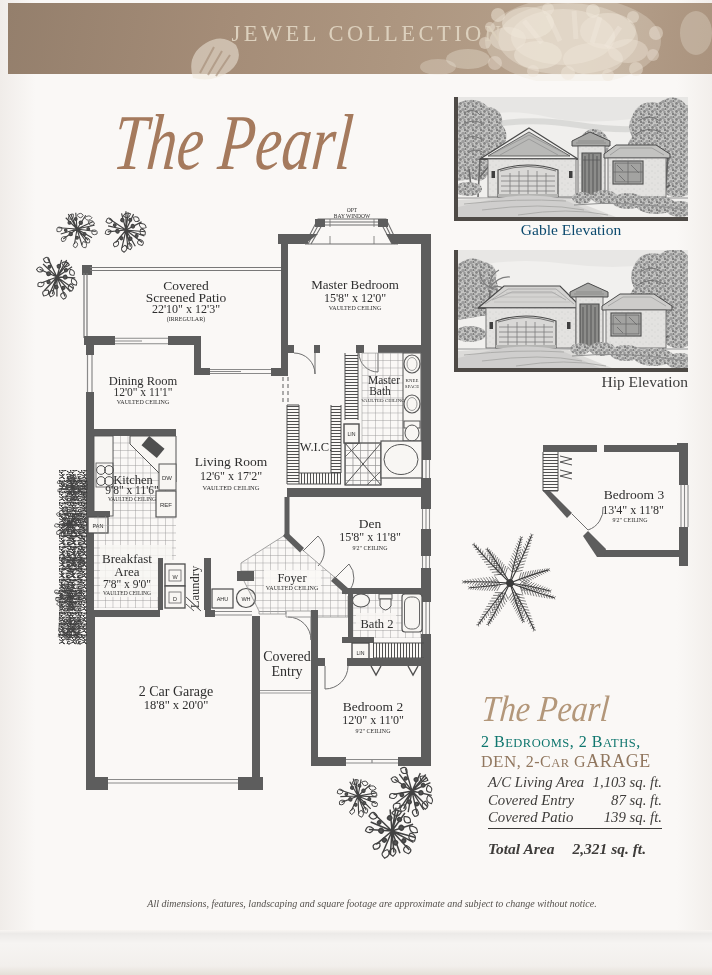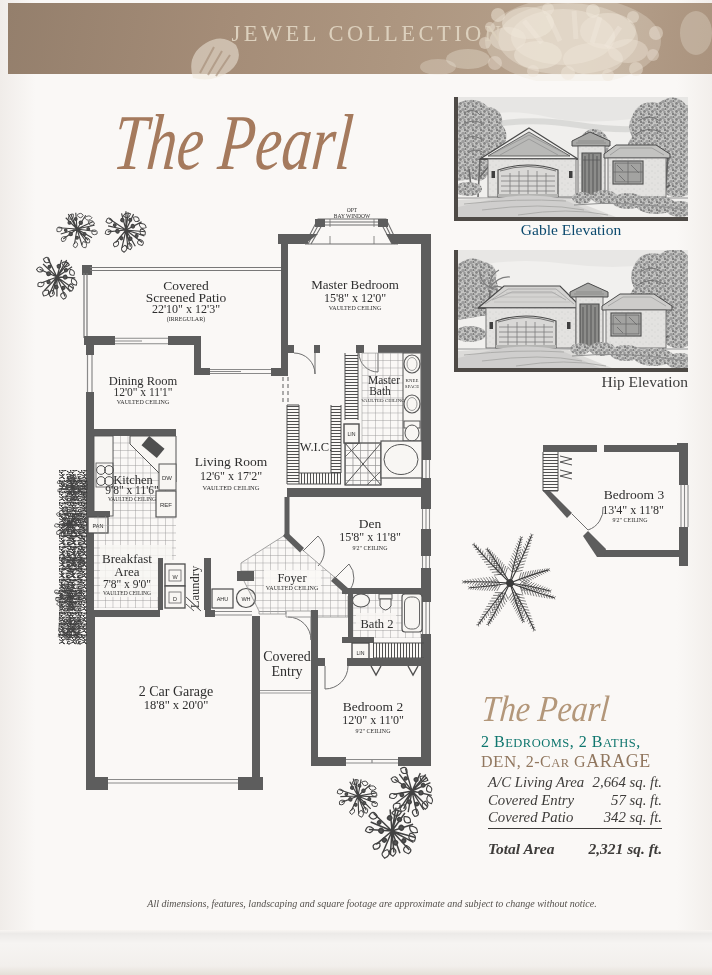--- a/index.html
+++ b/index.html
@@ -595,27 +595,27 @@
 </svg>
 
 <div class="abs" style="left:484px;top:688px;width:220px;font-size:32px;font-style:italic;color:#b3977a;transform:skewX(-5deg) scaleY(1.15);transform-origin:0 0;">The Pearl</div>
 
 <div class="abs" style="left:481px;top:733px;font-size:16px;color:#0f766e;letter-spacing:0.5px;">2 B<span style="font-size:12.5px;">EDROOMS</span>, 2 B<span style="font-size:12.5px;">ATHS</span>,</div>
 
 <div class="abs" style="left:481px;top:751px;font-size:16px;color:#91775f;letter-spacing:0.5px;">D<span style="font-size:17px;">EN</span>, 2-C<span style="font-size:12.5px;">AR</span> G<span style="font-size:18px;">ARAGE</span></div>
 
 <div class="abs" style="left:478px;top:774px;width:174px;font-size:14.8px;font-style:italic;color:#3e3c3a;margin-left:10px;">
 
-  <div style="position:relative;height:17.5px;">A/C Living Area<span style="position:absolute;right:0;">2,664 sq. ft.</span></div>
-
-  <div style="position:relative;height:17.5px;font-family:Liberation Serif, serif;">Covered Entry<span style="position:absolute;right:0;">57 sq. ft.</span></div>
-
-
-  <div style="position:relative;height:17px;">Covered Patio<span style="position:absolute;right:0;">342 sq. ft.</span></div>
+  <div style="position:relative;height:17.5px;">A/C Living Area<span style="position:absolute;right:0;">1,103 sq. ft.</span></div>
+
+  <div style="position:relative;height:17.5px;font-family:Liberation Serif, serif;">Covered Entry<span style="position:absolute;right:0;">87 sq. ft.</span></div>
+
+
+  <div style="position:relative;height:17px;">Covered Patio<span style="position:absolute;right:0;">139 sq. ft.</span></div>
 
   <div style="border-top:1.5px solid #3e3c3a;margin-top:2px;"></div>
 
-  <div style="position:relative;height:20px;padding-top:11px;font-weight:bold;font-size:15.5px;">Total Area<span style="position:absolute;right:0;text-align:center;">2,321 sq. ft.</span></div>
+  <div style="position:relative;height:20px;padding-top:11px;font-weight:bold;font-size:15.5px;">Total Area<span style="position:absolute;right:16px;text-align:center;">2,321 sq. ft.</span></div>
 </div>
 
 <div class="abs" style="left:0;top:898px;width:744px;text-align:center;font-size:10px;font-style:italic;color:#54504c;">All dimensions, features, landscaping and square footage are approximate and subject to change without notice.</div>
 
 <div class="abs" style="left:0;top:930px;width:712px;height:45px;background:linear-gradient(180deg,#f8f5f2 0%,#eceae8 8%,#f6f4f2 30%,#f2efec 80%,#e5e0d8 100%);"></div>
 
 </body></html>

